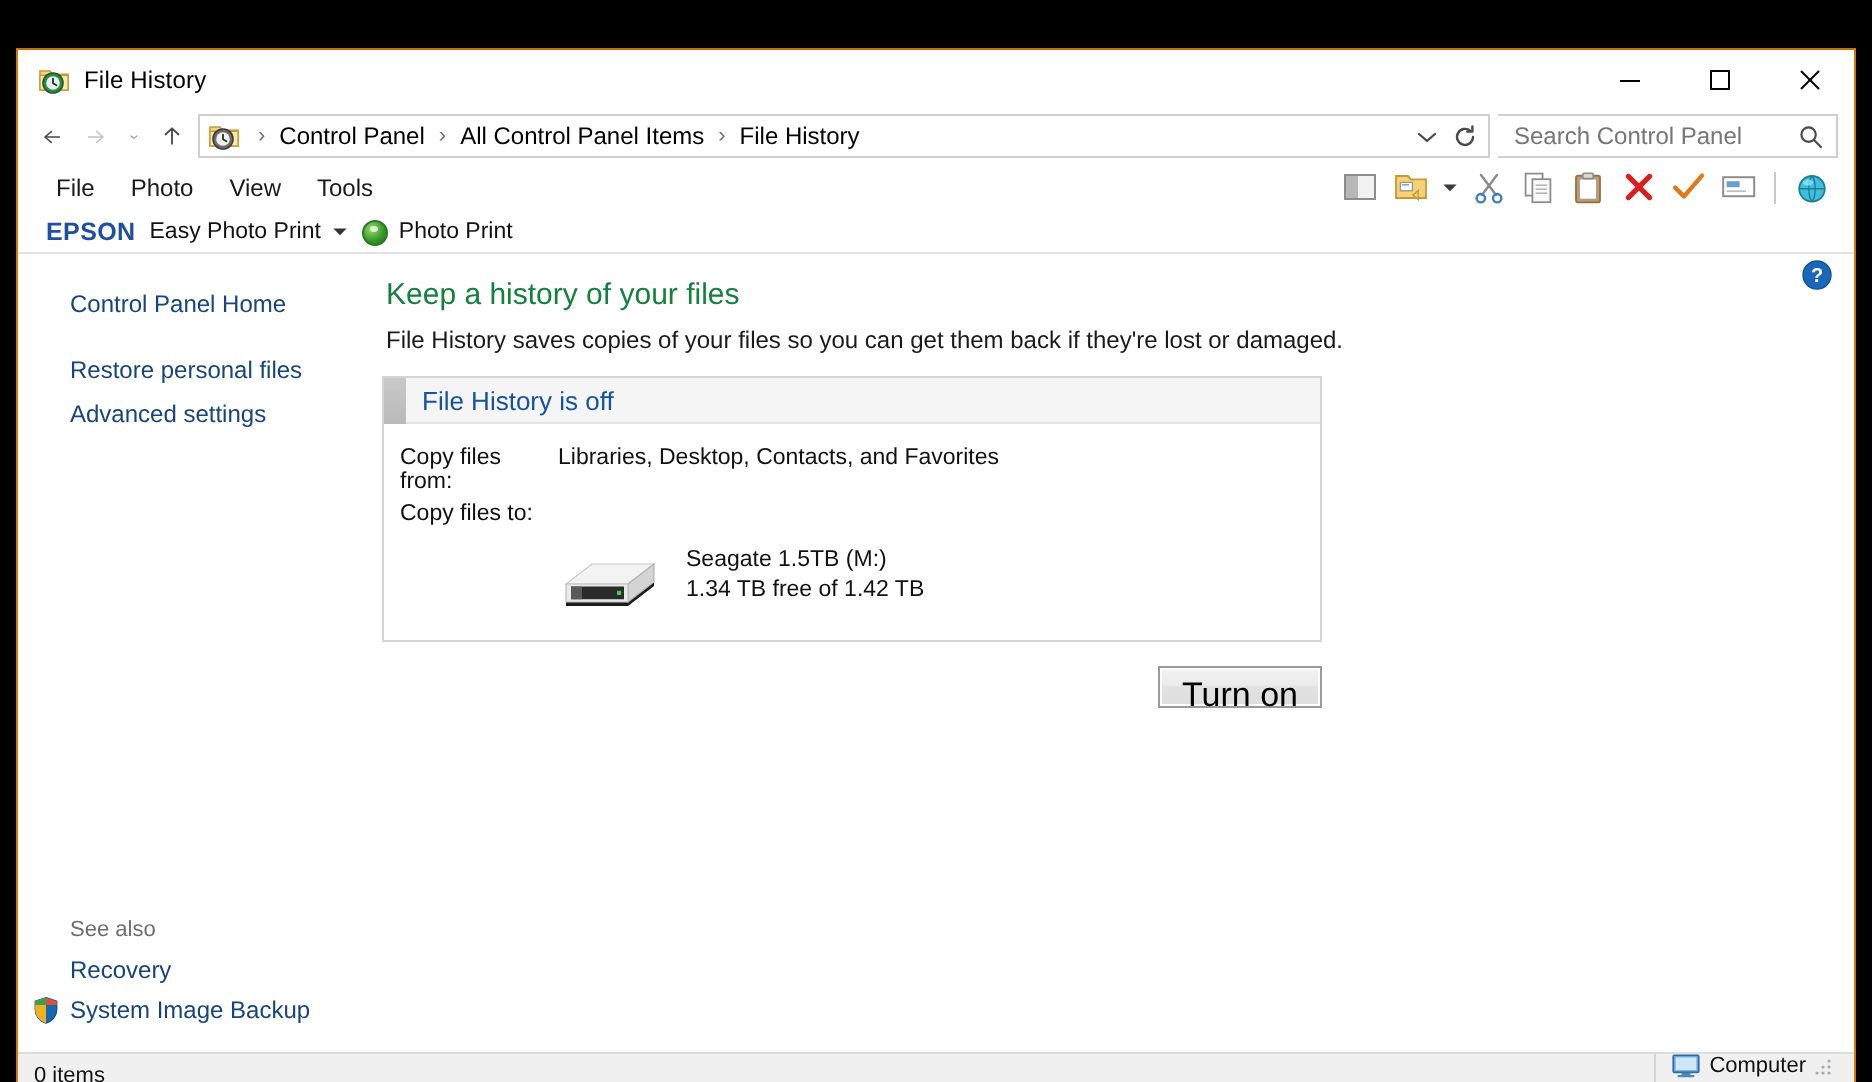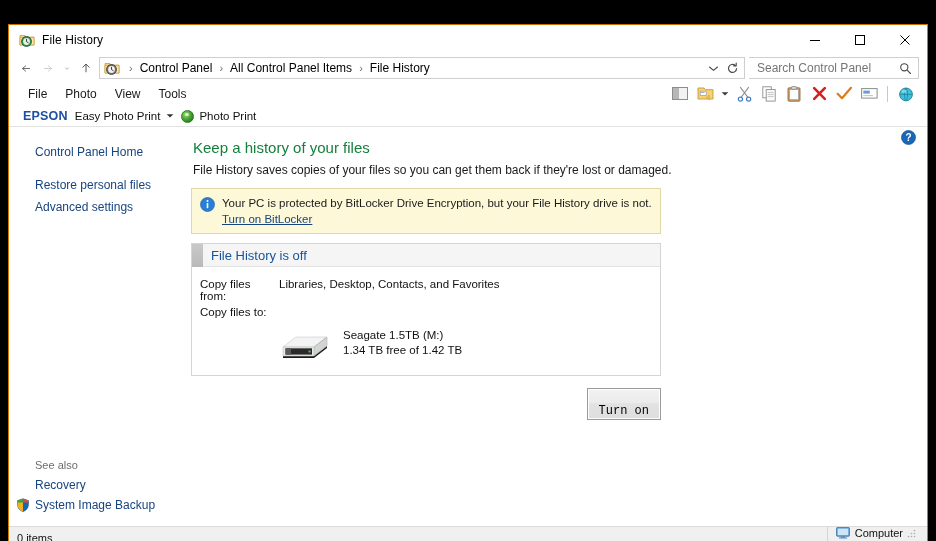--- a/index.html
+++ b/index.html
@@ -385,27 +385,27 @@
 
   .btn-row {
     width: 470px;
     display: flex;
     justify-content: flex-end;
     margin-top: 12px;
   }
   .turnon-btn {
     min-width: 68px;
     height: 21px;
-    font-family: Liberation Mono, monospace;
-    font-size: 12px;
+    font-family: Liberation Sans, sans-serif;
+    font-size: 17px;
     color: #000;
     background: linear-gradient(to bottom, #f2f2f2 0%, #ebebeb 45%, #e2e2e2 50%, #dedede 100%);
     border: 1px solid #9a9a9a;
     box-shadow: inset 0 0 0 1px #fdfdfd;
-    padding: 15px 11px;
+    padding: 4px 11px;
     cursor: default;
   }
 
   
   .statusbar {
     height: 22px;
     background: #f0f0f0;
     border-top: 1px solid #dcdcdc;
     display: flex;
     align-items: center;
@@ -657,33 +657,20 @@
         <div class="help-icon">
           <svg width="15" height="15" viewBox="0 0 15 15">
             <circle cx="7.5" cy="7.5" r="7" fill="#1867b8" stroke="#12538f" stroke-width="0.7"></circle>
             <text x="7.5" y="11.1" font-family="Liberation Sans, sans-serif" font-size="10" font-weight="bold" fill="#ffffff" text-anchor="middle">?</text>
           </svg>
         </div>
 
         <div class="page-title">Keep a history of your files</div>
         <div class="page-sub">File History saves copies of your files so you can get them back if they're lost or damaged.</div>
 
-        <div class="warn-banner">
-          <span class="info-icon">
-            <svg width="15" height="15" viewBox="0 0 15 15">
-              <circle cx="7.5" cy="7.5" r="7" fill="#2a7fd4" stroke="#1d64ab" stroke-width="0.7"></circle>
-              <rect x="6.7" y="6" width="1.6" height="5.2" rx="0.6" fill="#ffffff"></rect>
-              <circle cx="7.5" cy="4" r="1" fill="#ffffff"></circle>
-            </svg>
-          </span>
-          <div>
-            <div class="warn-text">Your PC is protected by BitLocker Drive Encryption, but your File History drive is not.</div>
-            <a class="warn-link" href="#">Turn on BitLocker</a>
-          </div>
-        </div>
 
         <div class="status-panel">
           <div class="panel-head">
             <div class="panel-head-bar"></div>
             <div class="panel-head-text">File History is off</div>
           </div>
           <div class="panel-body">
             <div class="row">
               <div class="row-label">Copy files from:</div>
               <div class="row-value">Libraries, Desktop, Contacts, and Favorites</div>

